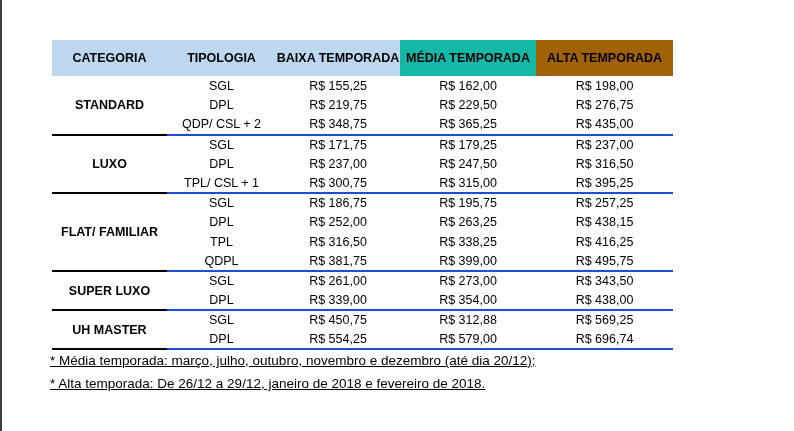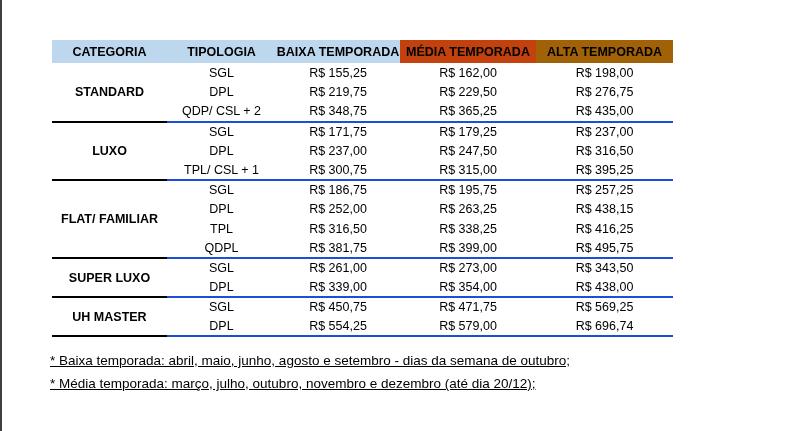--- a/index.html
+++ b/index.html
@@ -21,21 +21,21 @@
     position: absolute;
     left: 52px; top: 40px;
     width: 621px;
     border-collapse: collapse;
     table-layout: fixed;
     font-size: 12.5px;
   }
   table.price-table th {
     background: #BDD7EE;
     font-weight: bold;
-    height: 23px;
+    height: 36px;
     text-align: center;
     vertical-align: middle;
     white-space: nowrap;
     padding: 0;
   }
   table.price-table td {
     height: 19.5px;
     text-align: center;
     vertical-align: middle;
     white-space: nowrap;
@@ -69,21 +69,21 @@
       <col style="width: 109px;">
       <col style="width: 124px;">
       <col style="width: 136px;">
       <col style="width: 137px;">
     </colgroup>
   <thead>
     <tr id="header-row">
         <th style="background: rgb(189, 215, 238);">CATEGORIA</th>
         <th style="background: rgb(189, 215, 238);">TIPOLOGIA</th>
         <th style="background: rgb(189, 215, 238);">BAIXA TEMPORADA</th>
-        <th style="background: #c2410c;">MÉDIA TEMPORADA</th>
+        <th style="background: #14b8a6;">MÉDIA TEMPORADA</th>
         <th style="background: #a16207;">ALTA TEMPORADA</th>
       </tr>
   </thead>
   <tbody id="table-body">
       <tr>
         <td class="category-cell" rowspan="3" style="border-bottom: 2px solid rgb(0, 0, 0);">STANDARD</td>
         <td>SGL</td>
         <td>R$ 155,25</td>
         <td>R$ 162,00</td>
         <td>R$ 198,00</td>
@@ -154,28 +154,28 @@
       <tr class="group-end">
         <td>DPL</td>
         <td>R$ 339,00</td>
         <td>R$ 354,00</td>
         <td>R$ 438,00</td>
       </tr>
       <tr>
         <td class="category-cell" rowspan="2" style="border-bottom: 2px solid rgb(0, 0, 0);">UH MASTER</td>
         <td>SGL</td>
         <td>R$ 450,75</td>
-        <td>R$ 471,75</td>
+        <td>R$ 312,88</td>
         <td>R$ 569,25</td>
       </tr>
       <tr class="group-end">
         <td>DPL</td>
         <td>R$ 554,25</td>
         <td>R$ 579,00</td>
         <td>R$ 696,74</td>
       </tr>
     </tbody>
 </table>
 
 <div class="footnotes" id="footnotes">
-    <div class="footnote-line">* Baixa temporada: abril, maio, junho, agosto e setembro - dias da semana de outubro;</div>
     <div class="footnote-line">* Média temporada: março, julho, outubro, novembro e dezembro (até dia 20/12);</div>
+    <div class="footnote-line">* Alta temporada: De 26/12 a 29/12, janeiro de 2018 e fevereiro de 2018.</div>
   </div>
 
 </body></html>

